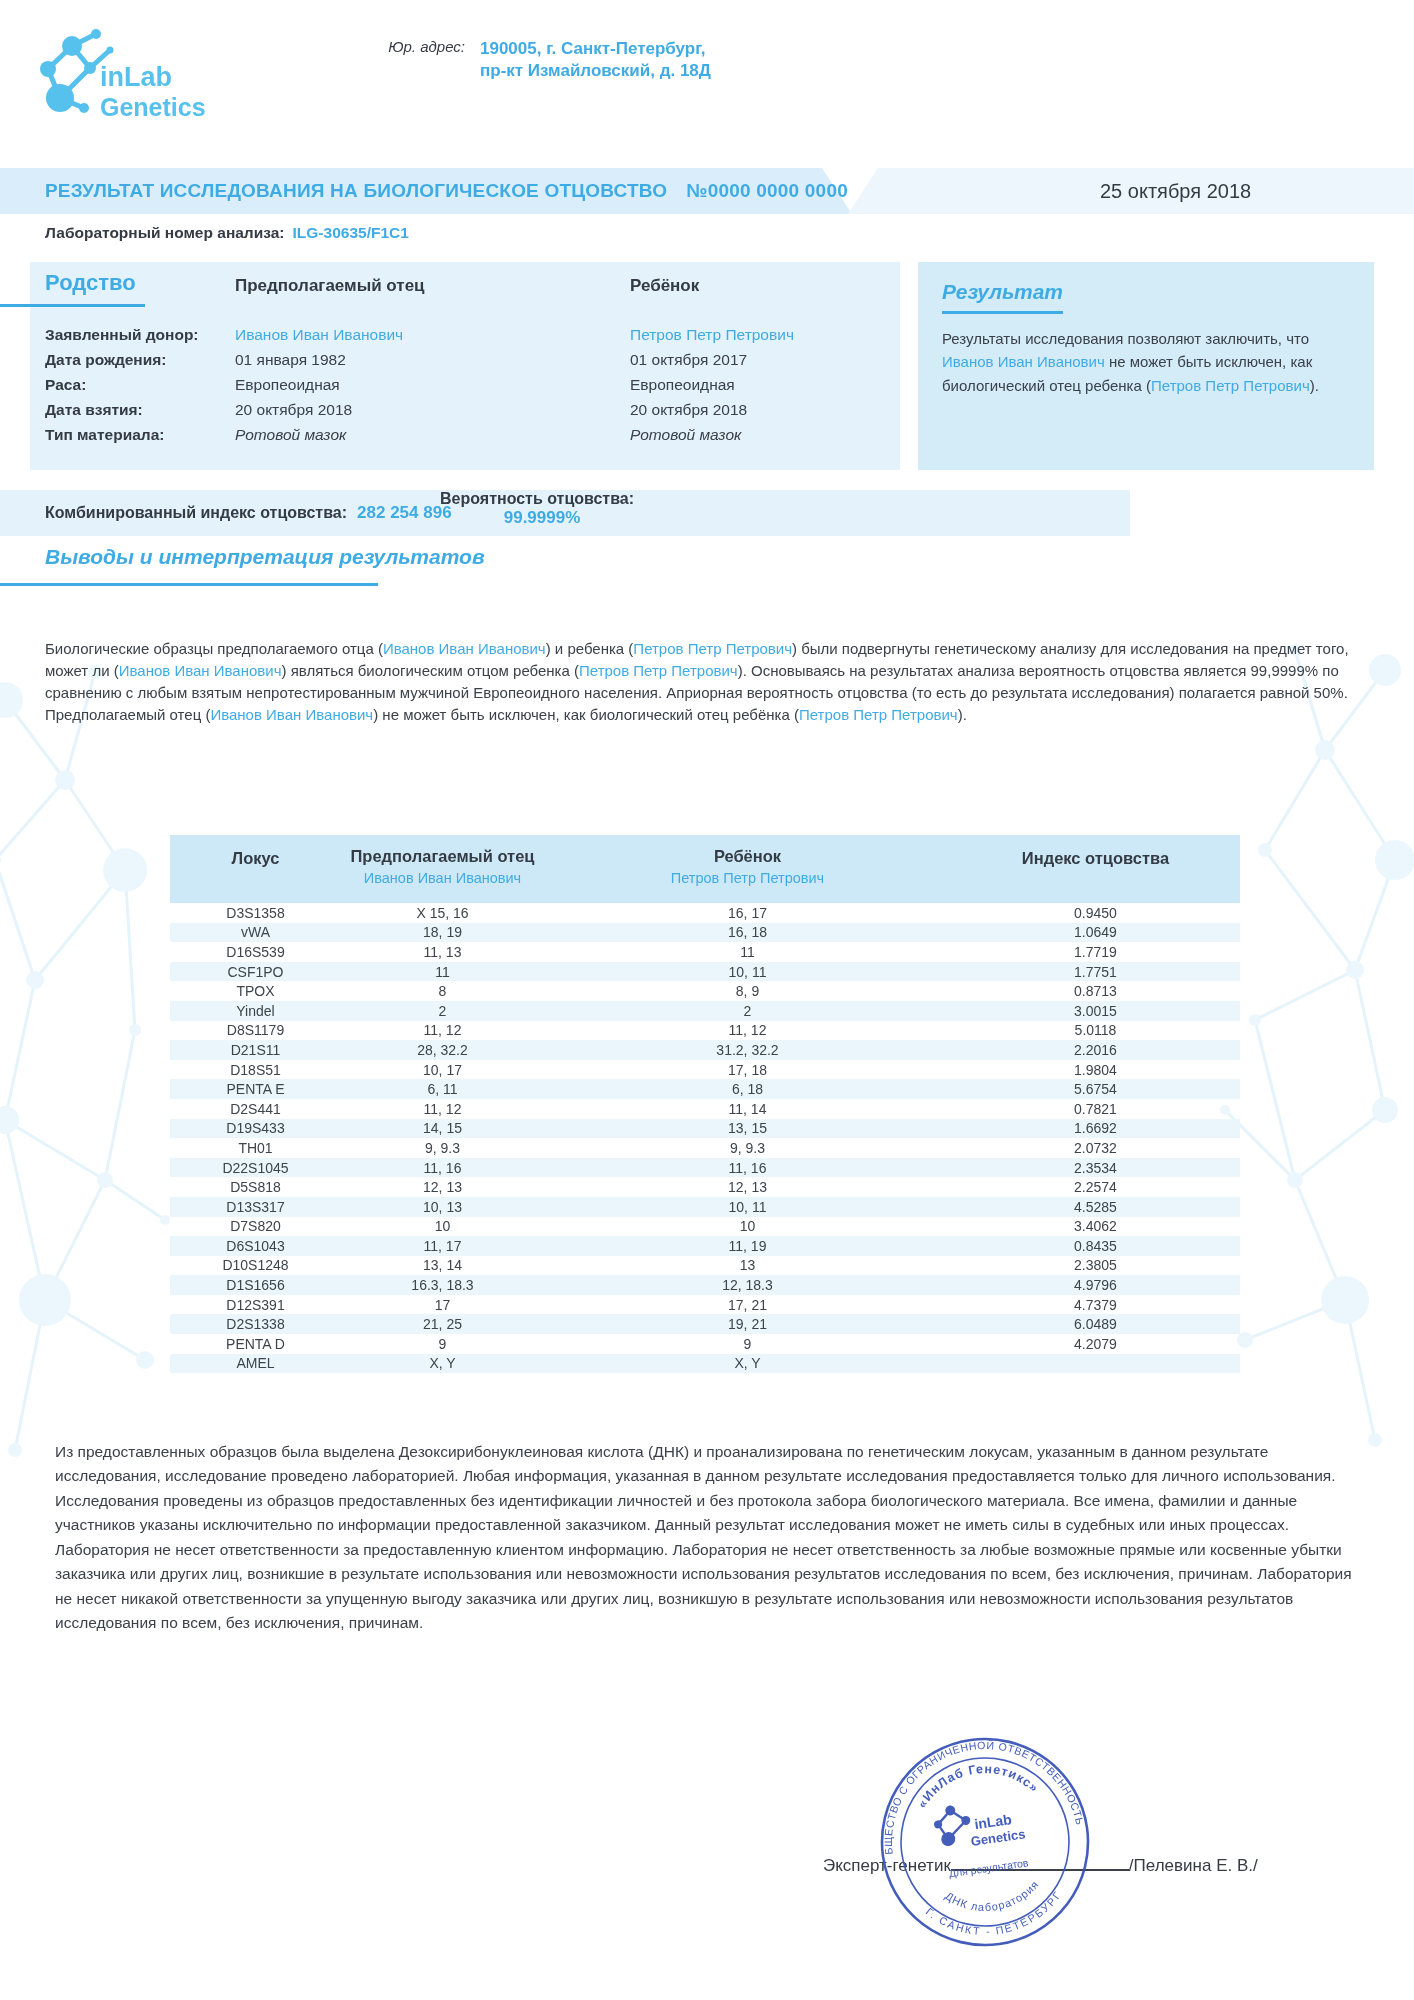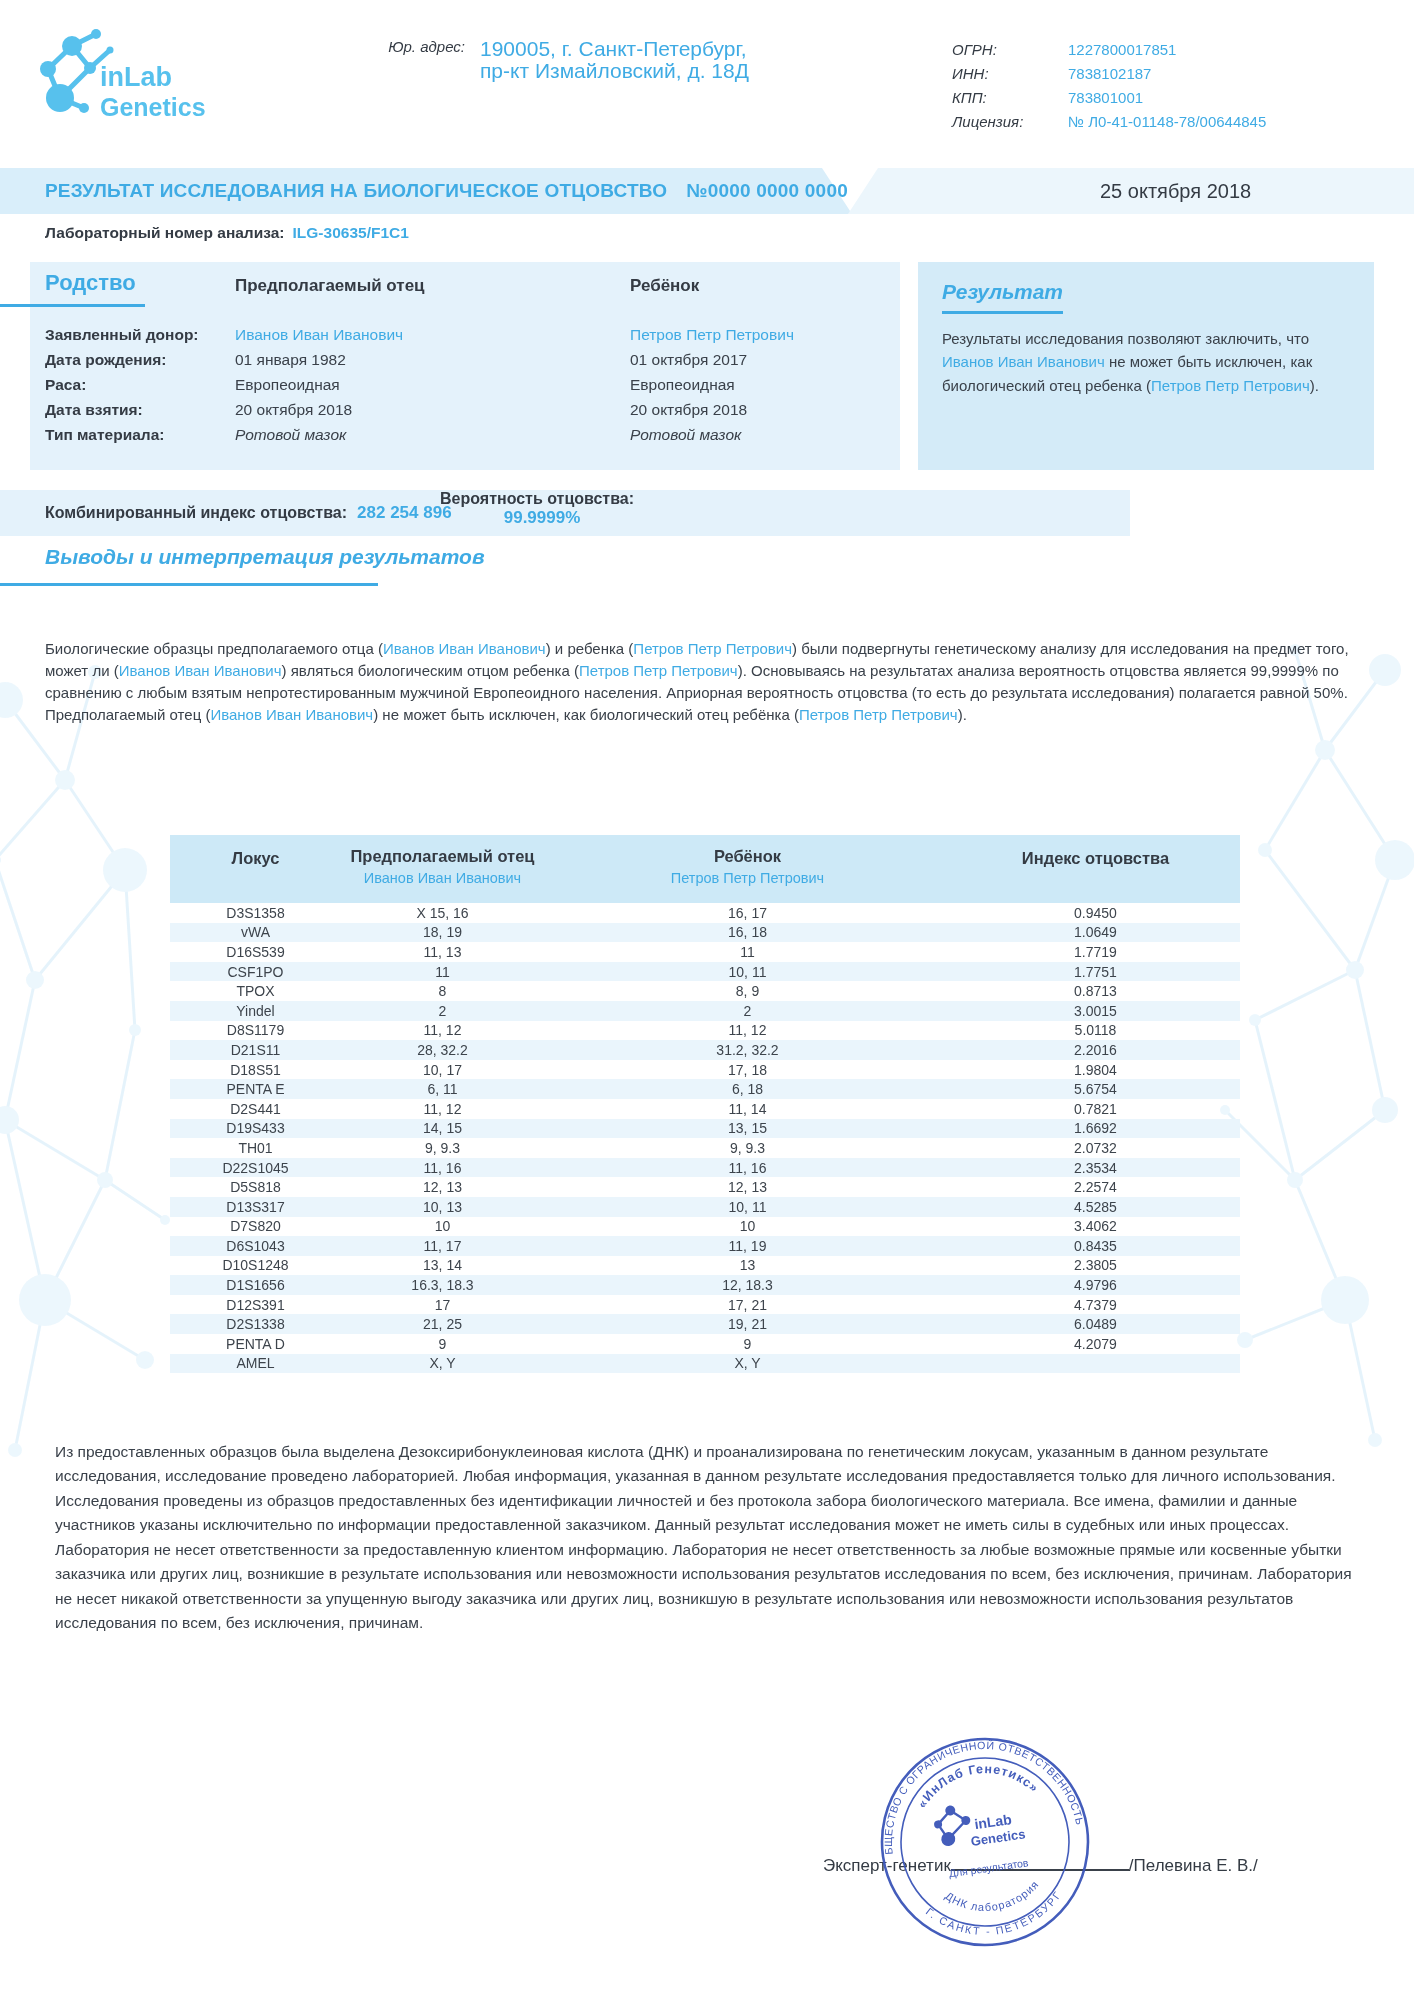--- a/index.html
+++ b/index.html
@@ -11,21 +11,21 @@
   html,body{margin:0;padding:0;}
   body{width:1414px;height:2000px;background:#fff;font-family:"Liberation Sans",sans-serif;color:var(--text);}
   .page{position:relative;width:1414px;height:2000px;overflow:hidden;background:#fff;}
   .abs{position:absolute;}
   .italic{font-style:italic;}
   .accent{color:var(--accent);}
 
   
   .logo-svg{left:38px;top:22px;width:185px;height:108px;}
   .addr-label{left:360px;top:38px;width:105px;text-align:right;font-style:italic;font-size:15px;color:var(--label);}
-  .addr-val{left:480px;top:38px;font-size:21px;line-height:22px;color:var(--accent);}
+  .addr-val{left:480px;top:38px;font-size:17px;line-height:22px;color:var(--accent);font-weight:bold;}
   .registry{left:952px;top:38px;font-size:15px;line-height:24px;}
   .registry .row{display:flex;}
   .registry .lab{width:116px;font-style:italic;color:var(--label);}
   .registry .val{color:var(--accent);}
 
   
   .band1{left:0;top:168px;width:852px;height:46px;background:var(--band);
          clip-path:polygon(0 0,822px 0,852px 46px,0 46px);}
   .band2{left:848px;top:168px;width:566px;height:46px;background:var(--band2);
          clip-path:polygon(30px 0,566px 0,566px 46px,0 46px);}
@@ -145,38 +145,20 @@
     <text x="62" y="64" font-size="27" font-weight="bold" fill="#57C1ED">inLab</text>
     <text x="62" y="94" font-size="25" font-weight="bold" fill="#57C1ED">Genetics</text>
   </svg>
 
   <div class="abs addr-label">Юр. адрес:</div>
   <div class="abs addr-val">
     <div>190005, г. Санкт-Петербург,</div>
     <div>пр-кт Измайловский, д. 18Д</div>
   </div>
 
-  <div class="abs registry">
-    <div class="row">
-      <span class="lab">ОГРН:</span>
-      <span class="val">1227800017851</span>
-    </div>
-    <div class="row">
-      <span class="lab">ИНН:</span>
-      <span class="val">7838102187</span>
-    </div>
-    <div class="row">
-      <span class="lab">КПП:</span>
-      <span class="val">783801001</span>
-    </div>
-    <div class="row">
-      <span class="lab">Лицензия:</span>
-      <span class="val">№ Л0-41-01148-78/00644845</span>
-    </div>
-  </div>
 
   <div class="abs band1"></div>
   <div class="abs band2"></div>
   <div class="abs doc-title">РЕЗУЛЬТАТ ИССЛЕДОВАНИЯ НА БИОЛОГИЧЕСКОЕ ОТЦОВСТВО №0000 0000 0000</div>
   <div class="abs doc-date">25 октября 2018</div>
 
   <div class="abs labnum">
     <span class="l">Лабораторный номер анализа:</span><span class="v">ILG-30635/F1C1</span>
   </div>
 

